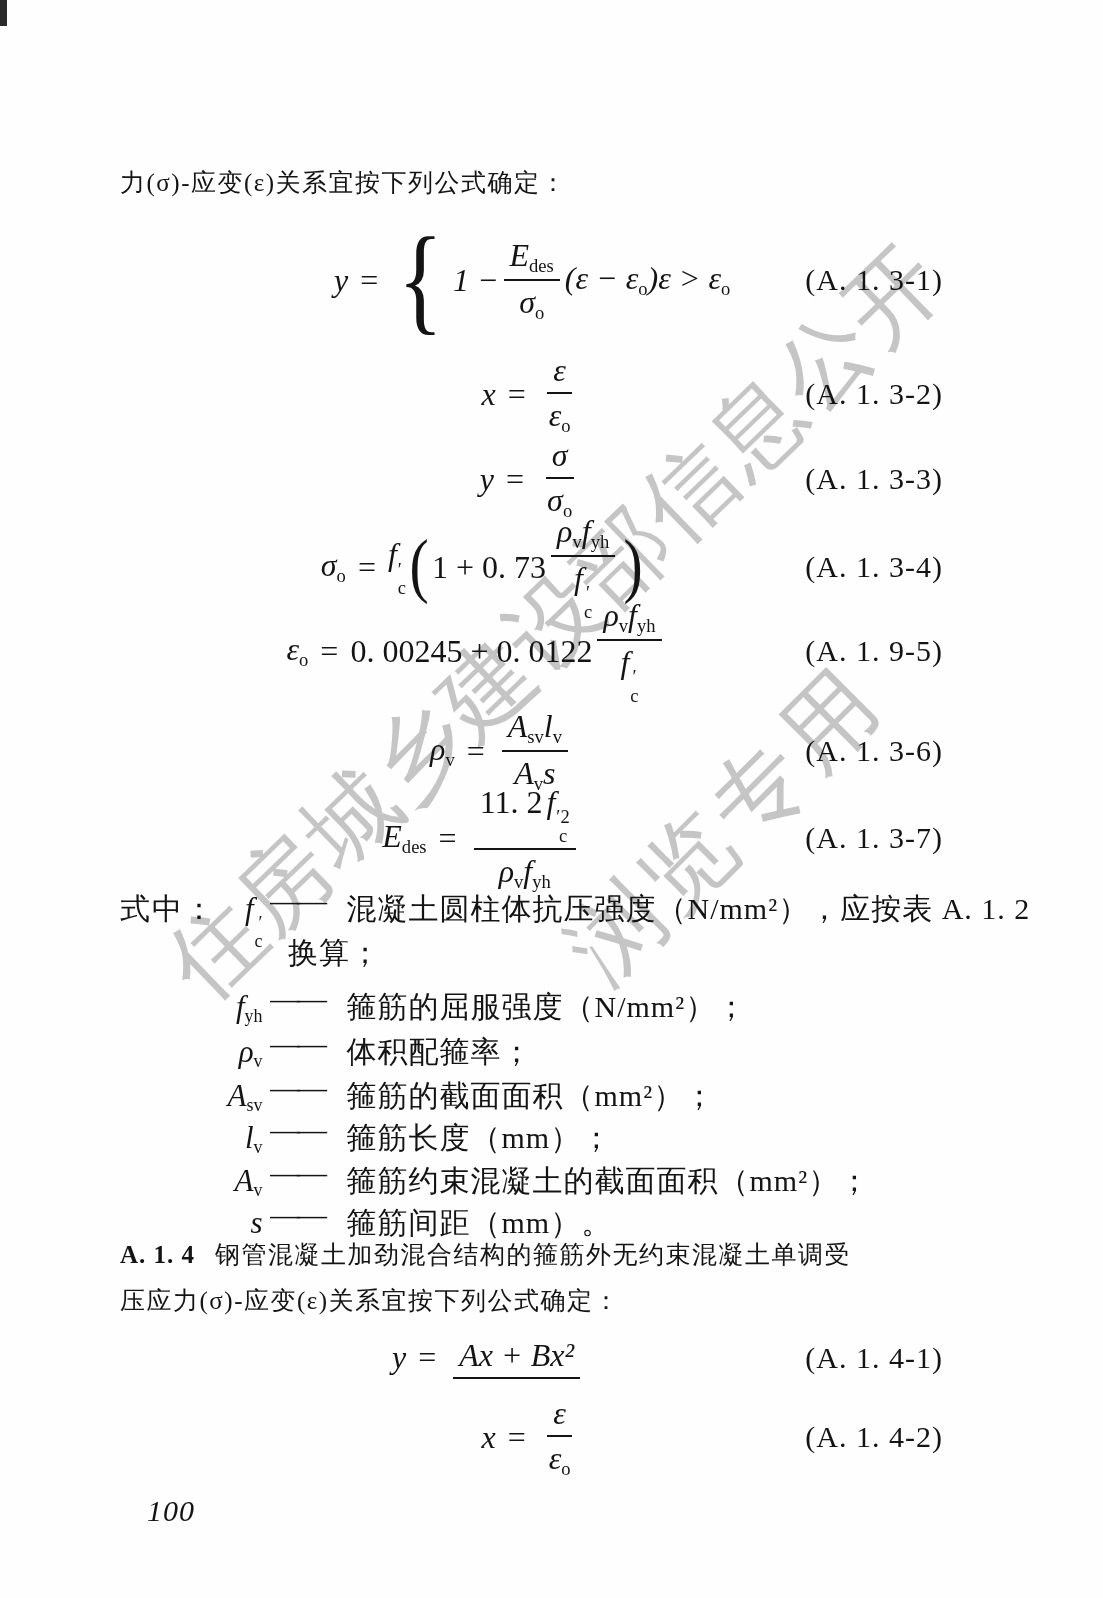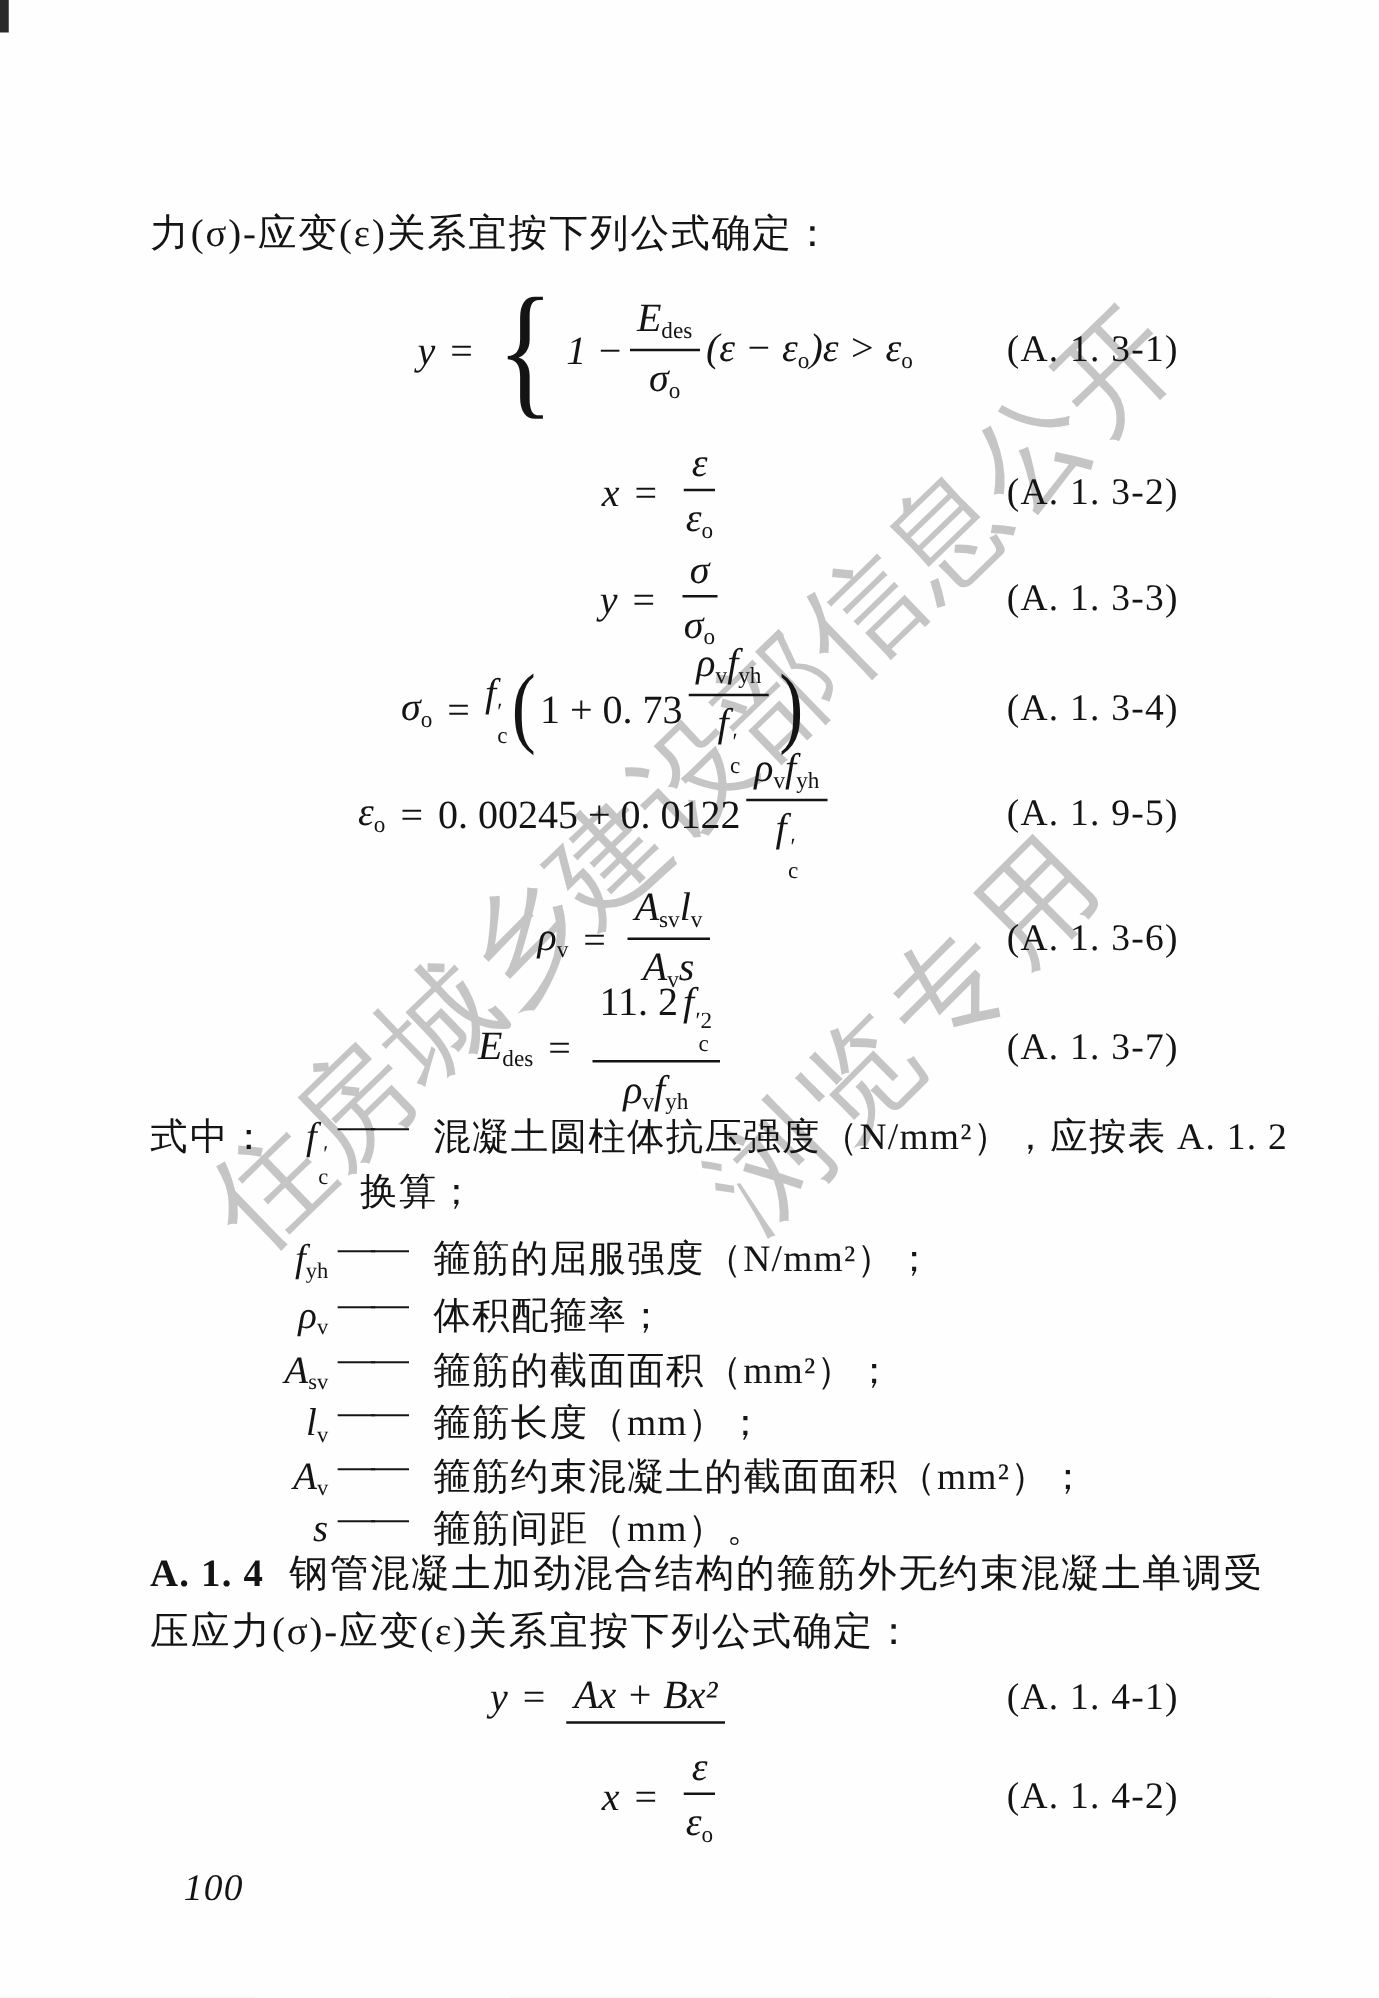--- a/index.html
+++ b/index.html
@@ -18,21 +18,21 @@
   }
   .wm1 { left:555px; top:622px; font-size:92px; letter-spacing:2px;
          transform:translate(-50%,-50%) rotate(-44deg); }
   .wm2 { left:726px; top:824px; font-size:92px; letter-spacing:8px;
          transform:translate(-50%,-50%) rotate(-45deg); }
   .corner-mark { position:absolute; left:0; top:0; width:7px; height:26px;
          background:#2a2a2a; z-index:3; }
   
   .para {
     position:absolute; left:120px; z-index:2; white-space:nowrap;
-    font-size:31px; letter-spacing:1.5px;
+    font-size:25px; letter-spacing:1.5px;
   }
   .secid { font-weight:bold; letter-spacing:1px; margin-right:20px; }
   .pageno {
     position:absolute; left:147px; top:1494px; z-index:2;
     font-size:30px; font-style:italic; letter-spacing:1px;
   }
   
   .defrow { position:absolute; left:120px; z-index:2; white-space:nowrap;
             font-size:30px; }
   .wlabel { display:inline-block; width:97px; letter-spacing:2px; }

